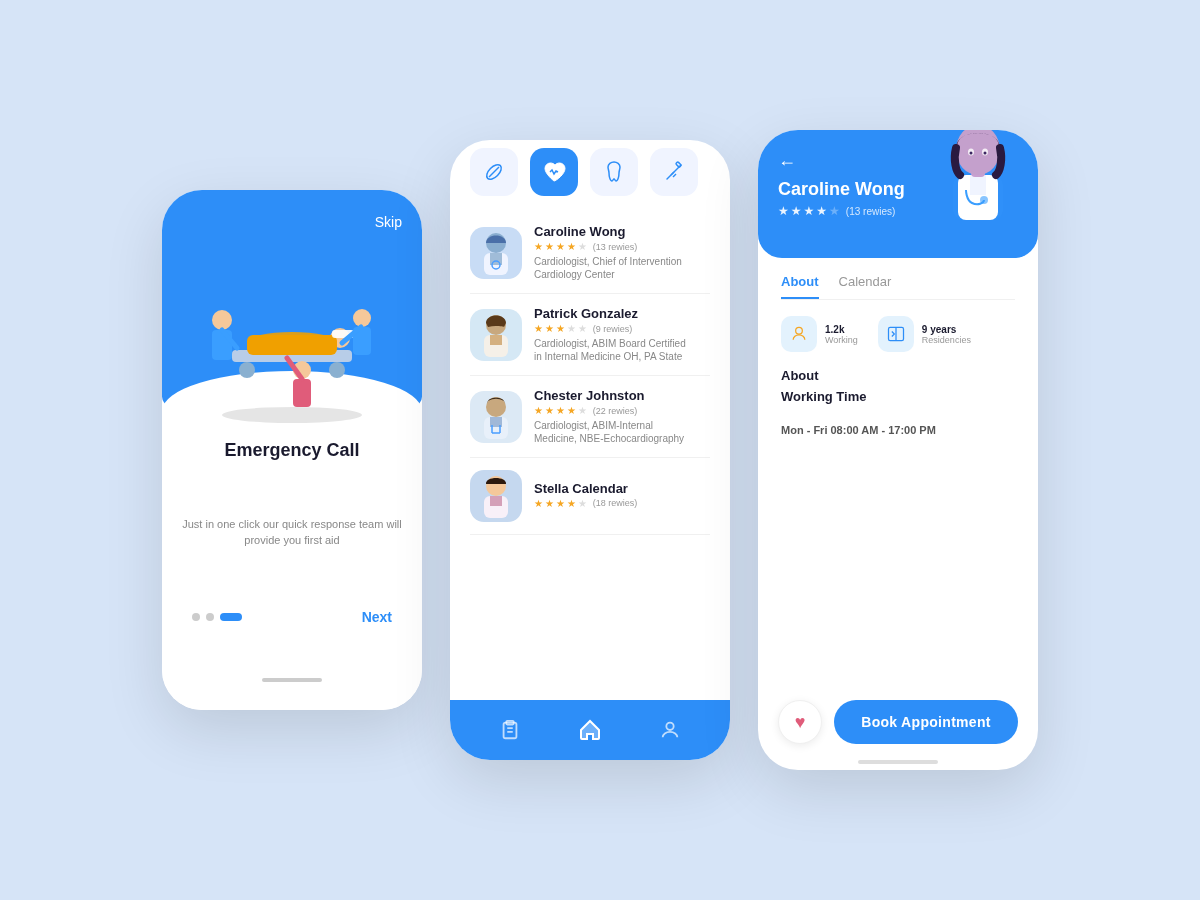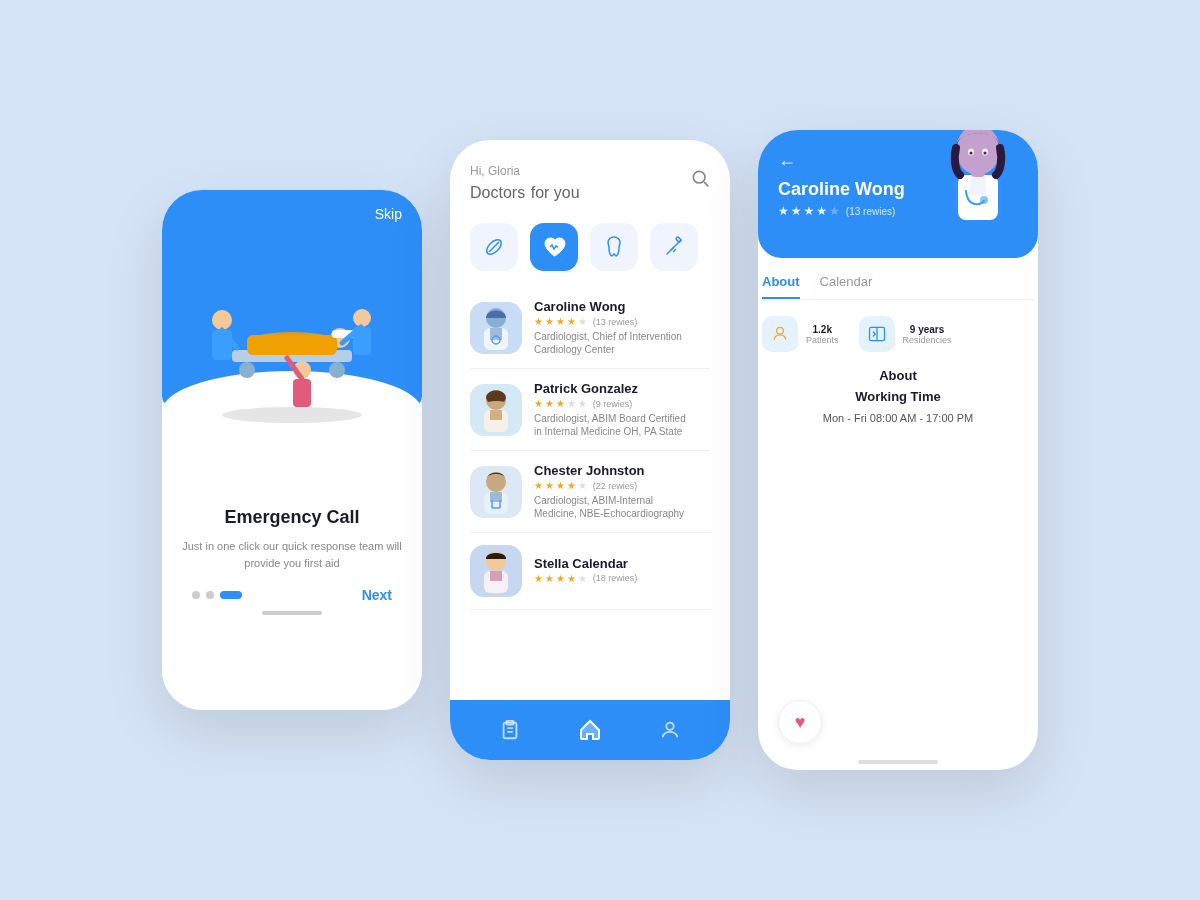--- a/index.html
+++ b/index.html
@@ -46,21 +46,21 @@
       content: '';
       position: absolute;
       bottom: -1px;
       left: 0; right: 0;
       height: 60px;
       background: white;
       border-radius: 50% 50% 0 0 / 40px 40px 0 0;
     }
     .phone-1 .skip-btn {
       position: absolute;
-      top: 16px;
+      top: 24px;
       right: 20px;
       color: white;
       font-size: 14px;
       font-weight: 500;
       cursor: pointer;
       z-index: 2;
     }
     .phone-1 .illustration {
       position: absolute;
       bottom: 0px;
@@ -68,21 +68,21 @@
       transform: translateX(-50%);
       width: 200px;
       height: 160px;
       z-index: 2;
     }
     .phone-1 .bottom-section {
       flex: 1;
       display: flex;
       flex-direction: column;
       align-items: center;
-      justify-content: center;
+      justify-content: space-between;
       padding: 10px 20px 20px;
       background: white;
     }
     .phone-1 .title {
       font-size: 18px;
       font-weight: 700;
       color: #1a1a2e;
       margin-bottom: 10px;
     }
     .phone-1 .subtitle {
@@ -305,23 +305,22 @@
     .phone-3 .profile-stars .star {
       color: rgba(255,255,255,0.9);
       font-size: 12px;
     }
     .phone-3 .profile-stars .reviews {
       color: rgba(255,255,255,0.8);
       font-size: 10px;
     }
     .phone-3 .content {
       flex: 1;
-      padding: 16px 4px;
+      padding: 16px 23px;
       overflow: hidden;
-      text-align: center;
     }
     .tabs-row {
       display: flex;
       gap: 20px;
       margin-bottom: 16px;
       border-bottom: 1px solid #f0f0f0;
     }
     .tab {
       font-size: 13px;
       padding-bottom: 8px;
@@ -373,21 +372,22 @@
     }
     .about-text {
       font-size: 10px;
       color: #888;
       line-height: 1.5;
       margin-bottom: 14px;
     }
     .working-time {
       font-size: 11px;
       color: #555;
-      margin-top: 8px;
+      margin-top: 20px;
+      font-weight: bold;
     }
     .phone-3 .footer {
       padding: 12px 20px 16px;
       display: flex;
       gap: 12px;
       align-items: center;
       flex-shrink: 0;
     }
     .fav-btn {
       width: 44px;
@@ -473,35 +473,20 @@
           <div class="dot"></div>
           <div class="dot active"></div>
         </div>
         <div class="next-btn">Next</div>
       </div>
       <div class="home-bar"></div>
     </div>
   </div>
 
   <div class="phone phone-2">
-    <div class="header">
-      <div>
-        <div class="greeting">Hi, Gloria</div>
-        <div class="heading">
-          <span>Doctors</span>
-          <span>for you</span>
-        </div>
-      </div>
-      <div class="search-icon-svg">
-        <svg width="20" height="20" viewBox="0 0 24 24" fill="none" stroke="#888" stroke-width="2">
-          <circle cx="11" cy="11" r="7"></circle>
-          <line x1="17" y1="17" x2="22" y2="22"></line>
-        </svg>
-      </div>
-    </div>
 
     <div class="categories">
       <div class="cat-icon inactive">
         <svg width="24" height="24" viewBox="0 0 24 24" fill="none">
           <ellipse cx="12" cy="12" rx="9" ry="5" stroke="#2d8ef8" stroke-width="1.5" transform="rotate(-45 12 12)"></ellipse>
           <line x1="7" y1="17" x2="17" y2="7" stroke="#2d8ef8" stroke-width="1.5"></line>
         </svg>
       </div>
       <div class="cat-icon active">
         <svg width="24" height="24" viewBox="0 0 24 24" fill="none">
@@ -700,21 +685,21 @@
       <div class="stats-row">
         <div class="stat-item">
           <div class="stat-icon blue-icon">
             <svg width="20" height="20" viewBox="0 0 24 24" fill="none">
               <circle cx="12" cy="8" r="4" stroke="#f5a623" stroke-width="1.5" fill="none"></circle>
               <path d="M5 19C5 15.7 8.1 13 12 13C15.9 13 19 15.7 19 19" stroke="#f5a623" stroke-width="1.5" fill="none"></path>
             </svg>
           </div>
           <div>
             <div class="stat-value">1.2k</div>
-            <div class="stat-label">Patients</div>
+            <div class="stat-label">Working</div>
           </div>
         </div>
         <div class="stat-item">
           <div class="stat-icon" style="background:#e3f2fd;">
             <svg width="20" height="20" viewBox="0 0 24 24" fill="none">
               <rect x="3" y="4" width="18" height="16" rx="2" stroke="#2d8ef8" stroke-width="1.5" fill="none"></rect>
               <line x1="12" y1="4" x2="12" y2="20" stroke="#2d8ef8" stroke-width="1.5"></line>
               <path d="M7 9 L10 12 L7 15" stroke="#2d8ef8" stroke-width="1.5" fill="none"></path>
             </svg>
           </div>
@@ -726,17 +711,18 @@
       </div>
 
       <div class="section-title">About</div>
 
       <div class="section-title">Working Time</div>
       <div class="working-time">Mon - Fri  08:00 AM - 17:00 PM</div>
     </div>
 
     <div class="footer">
       <div class="fav-btn">♥</div>
+      <button class="book-btn">Book Appointment</button>
     </div>
     <div class="home-indicator"></div>
   </div>
 
 </div>
 
 </body></html>

